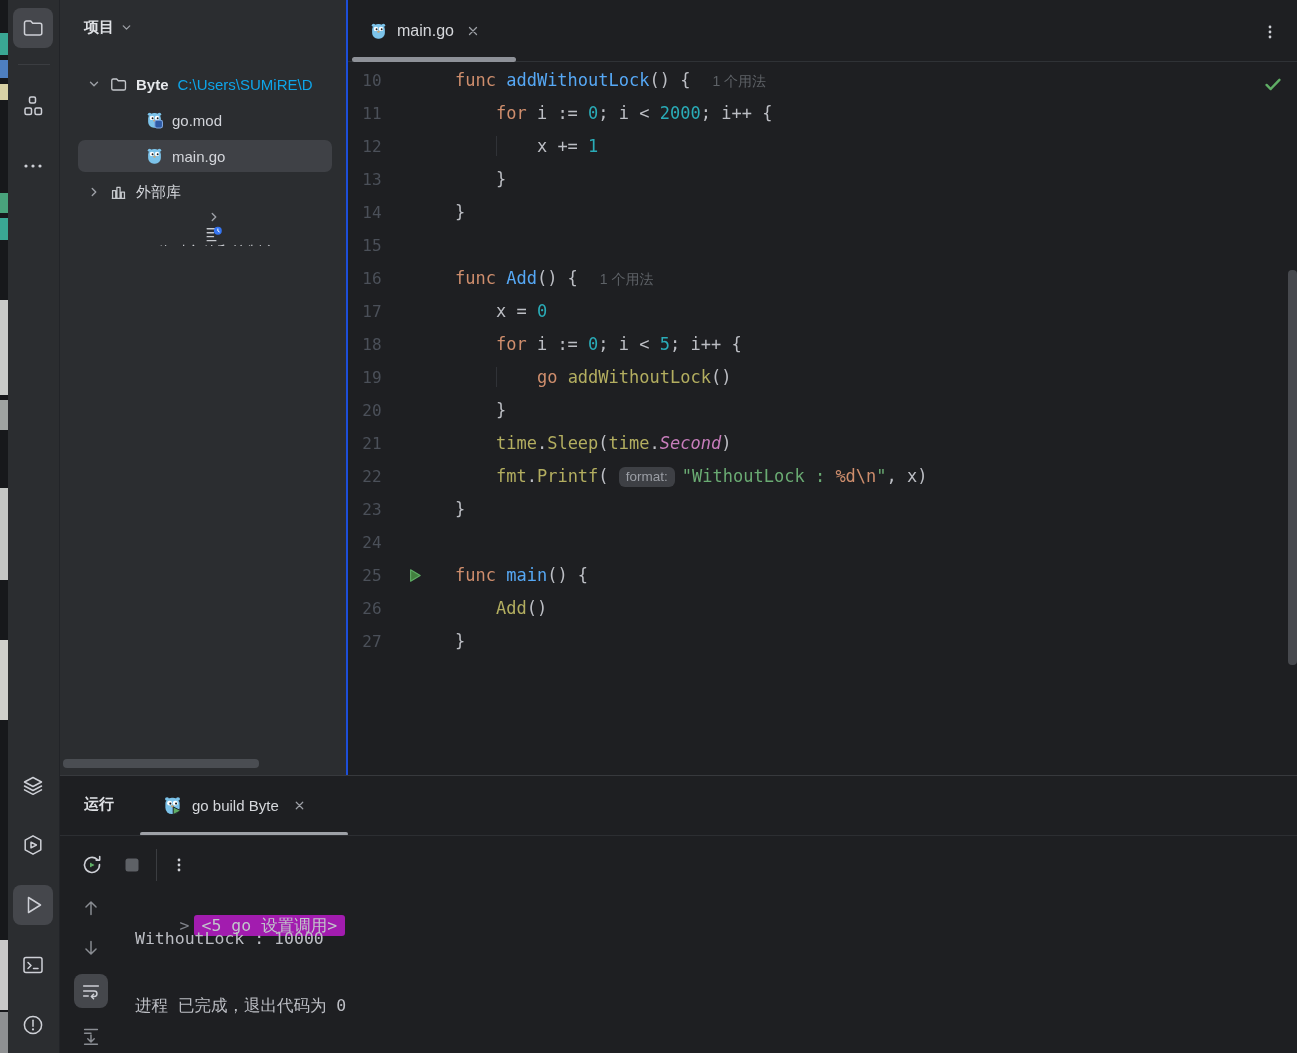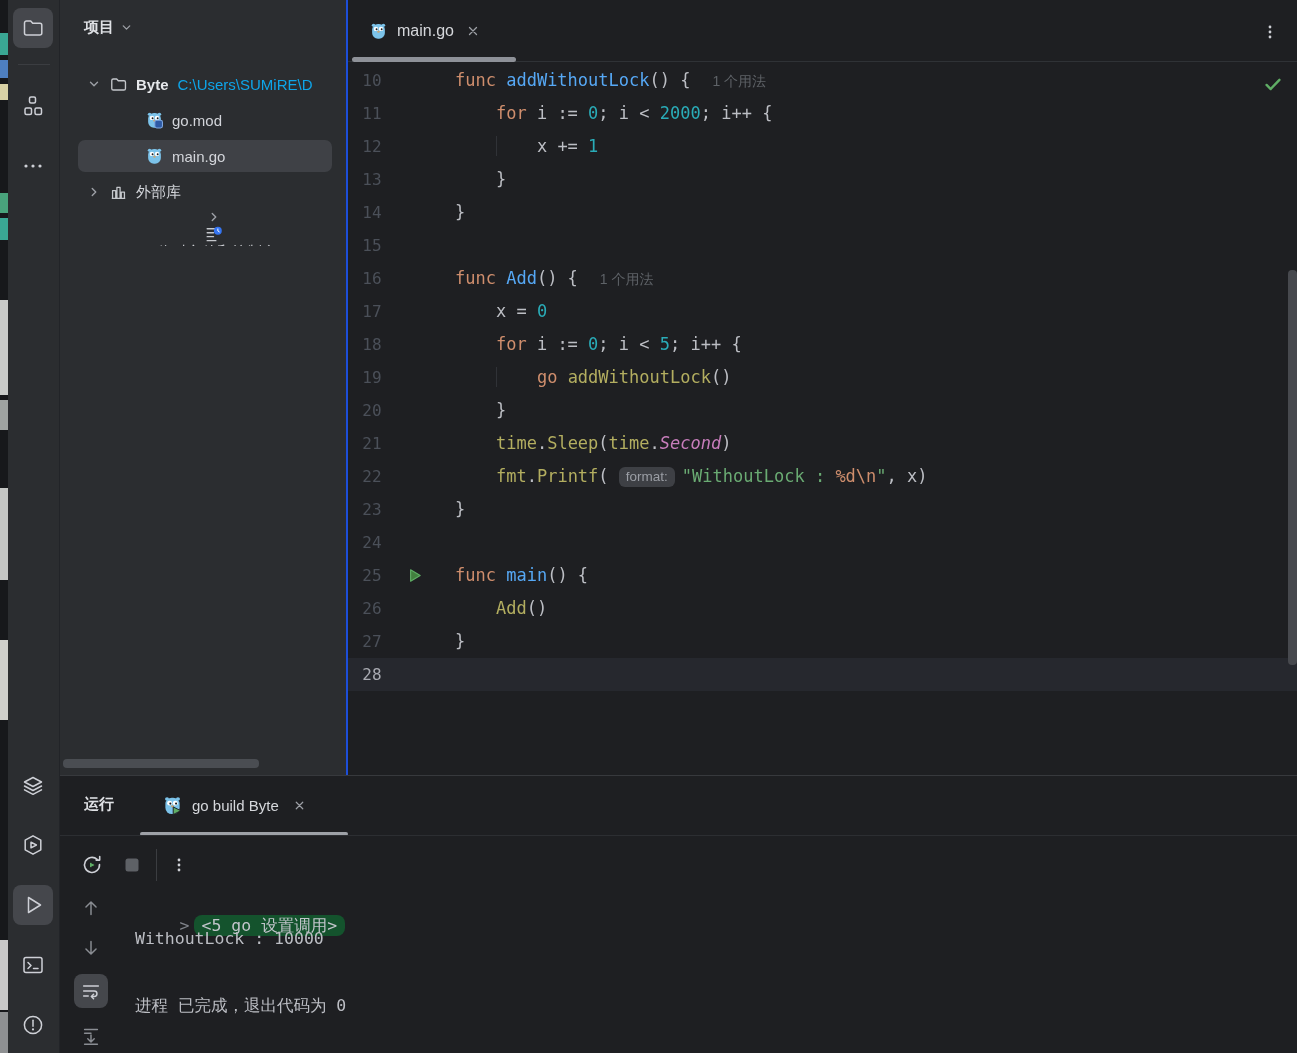--- a/index.html
+++ b/index.html
@@ -69,21 +69,21 @@
   #rtab .ttl{font-size:15px;color:#D5D7DB;}
   #rtab .x{margin-left:14px;}
   #rtabline{position:absolute;left:80px;top:56px;width:208px;height:4px;background:#9EA1A7;border-radius:2px;}
   #rheaderline{position:absolute;left:0;top:59px;width:1237px;height:1px;background:#2C2E32;}
   .rtbtn{position:absolute;width:30px;height:30px;display:flex;align-items:center;justify-content:center;cursor:pointer;}
   #rtdiv{position:absolute;left:96px;top:73px;width:1px;height:32px;background:#3B3D41;}
   .railbtn{position:absolute;left:14px;width:34px;height:34px;border-radius:8px;display:flex;align-items:center;justify-content:center;cursor:pointer;}
   .railbtn.sel{background:#45474C;}
   .cline{position:absolute;font-family:"DejaVu Sans Mono",monospace;font-size:16.5px;color:#BCBEC4;white-space:pre;}
   .prompt{color:#7F838A;margin-right:4px;}
-  .folded{background:#14532d;color:#C2C5CB;padding:1px 8px;border-radius:8px;cursor:pointer;}
+  .folded{background:#a21caf;color:#C2C5CB;padding:1px 8px;border-radius:3px;cursor:pointer;}
 
   #watermark{right:26px;bottom:19px;font-size:26px;font-weight:bold;color:#C7C8CA;text-shadow:0 1px 3px rgba(0,0,0,.65);letter-spacing:.5px;}
 </style>
 </head>
 <body>
 
 <div id="app">
 
   <div id="sliver" class="abs">
     <div class="sl" style="top:33px;height:22px;background:#3AA794"></div>
@@ -381,25 +381,20 @@
         </div>
         <div class="line">
           <span class="ln">26</span>
           <span class="gico"></span>
           <span class="code"><span class="s-ind">    </span><span class="s-call">Add</span><span class="">()</span></span>
         </div>
         <div class="line">
           <span class="ln">27</span>
           <span class="gico"></span>
           <span class="code"><span class="">}</span></span>
-        </div>
-        <div class="line cur">
-          <span class="ln">28</span>
-          <span class="gico"></span>
-          <span class="code"></span>
         </div>
       </div>
     <div id="vscroll" class="abs"></div>
   </div>
 
   <div id="runpanel" class="abs">
     <div id="rlabel">运行</div>
     <div id="rtab">
       <span class="tico">
           <svg width="19" height="19" viewBox="0 0 16 16">

